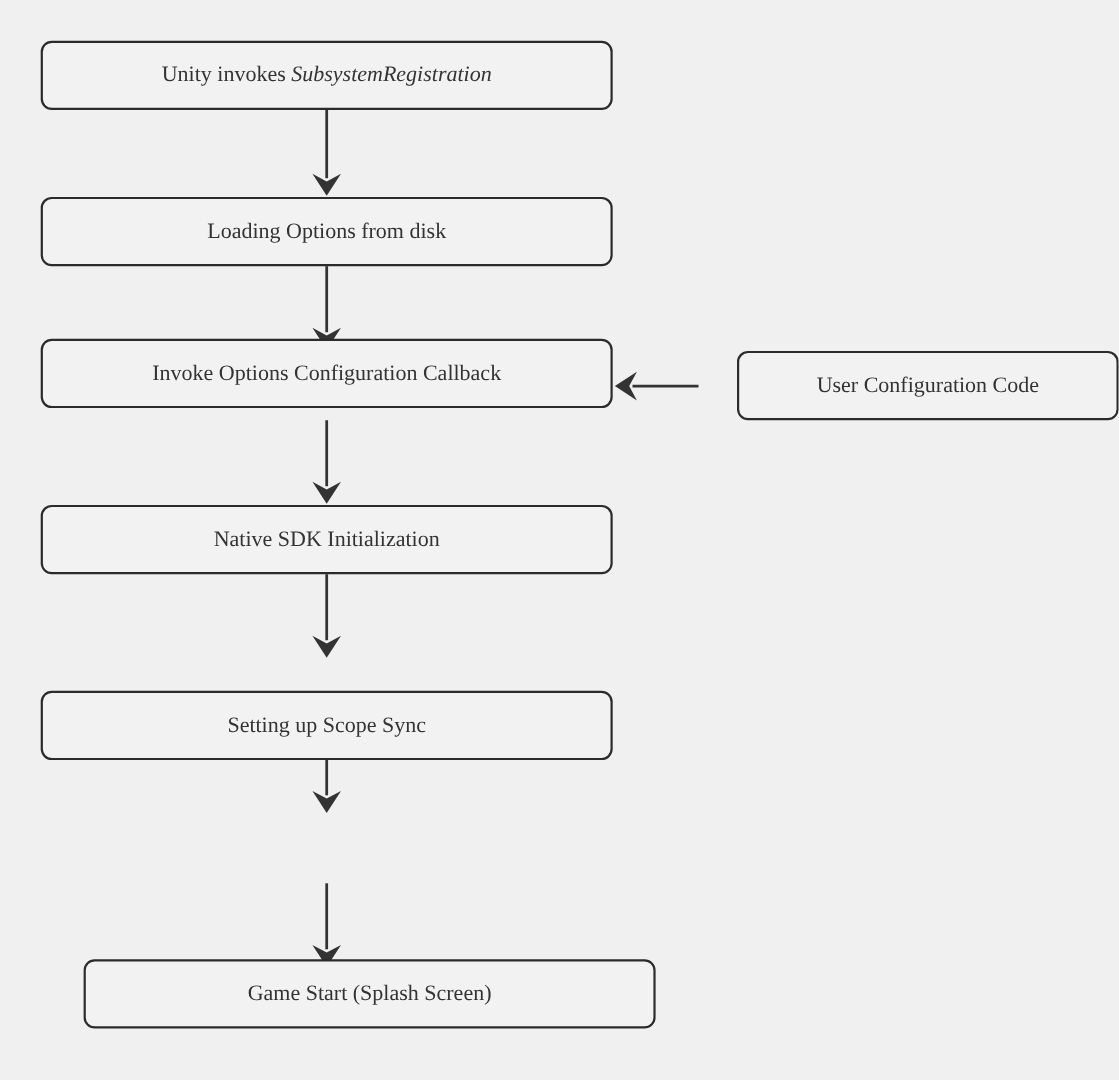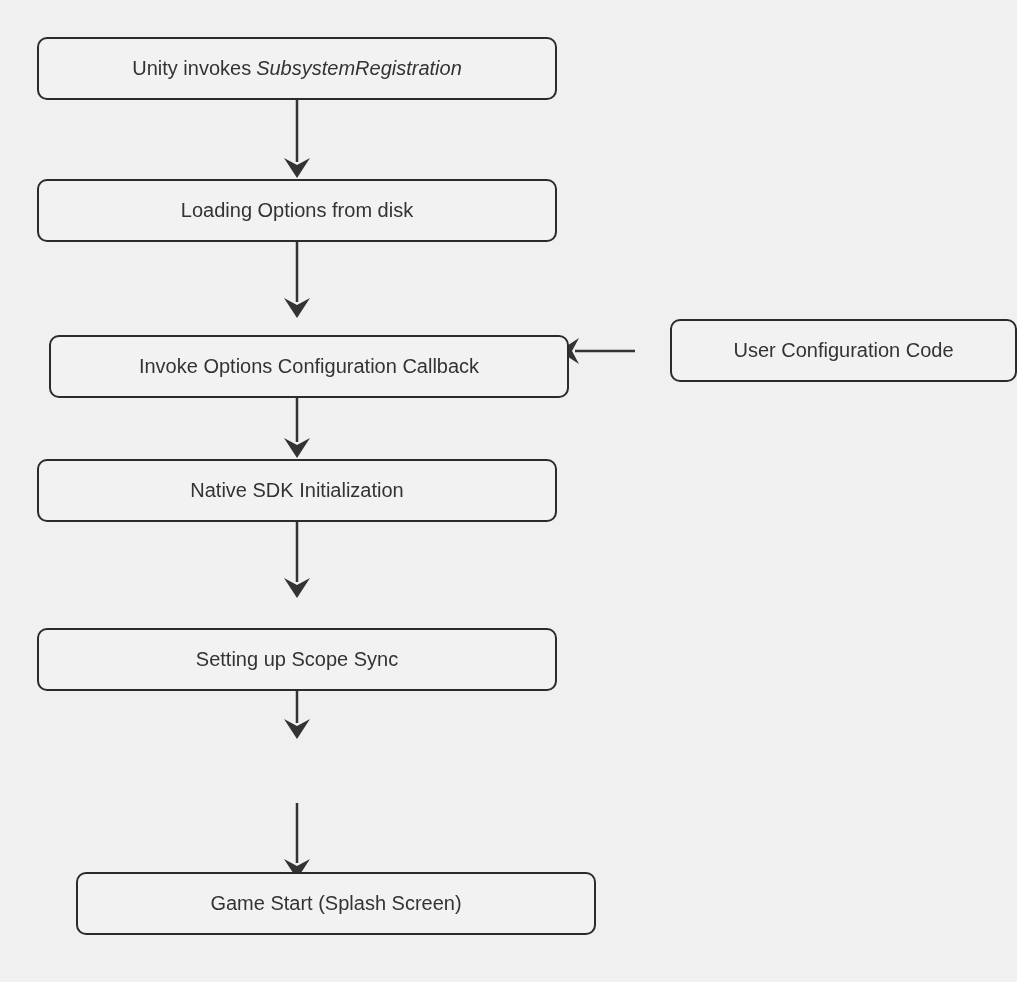--- a/index.html
+++ b/index.html
@@ -42,25 +42,26 @@
     align-items: center;
     justify-content: center;
     text-align: center;
     background: var(--node-fill);
     border: 2.5px solid var(--node-border);
     border-radius: 10px;
     color: var(--text);
     font-size: 20px;
     line-height: 1.25;
     padding: 0 12px;
+    font-family: Liberation Serif, serif;
   }
   .node-main { left: 37px; width: 520px; height: 63px; }
   .n0 { top: 37px; }
   .n1 { top: 179px; }
-  .n2 { top: 335px; margin-left: 12px; }
+  .n2 { top: 308px; }
   .n3 { top: 459px; }
   .n4 { top: 628px; }
   .n5 { top: 740px; }
   .n6 { top: 872px; margin-left: 39px; }
   .node-side { left: 670px; top: 319px; width: 347px; height: 63px; }
   .italic { font-style: italic; }
   .label-prefix { margin-right: 5px; }
 </style>
 </head>
 <body>

